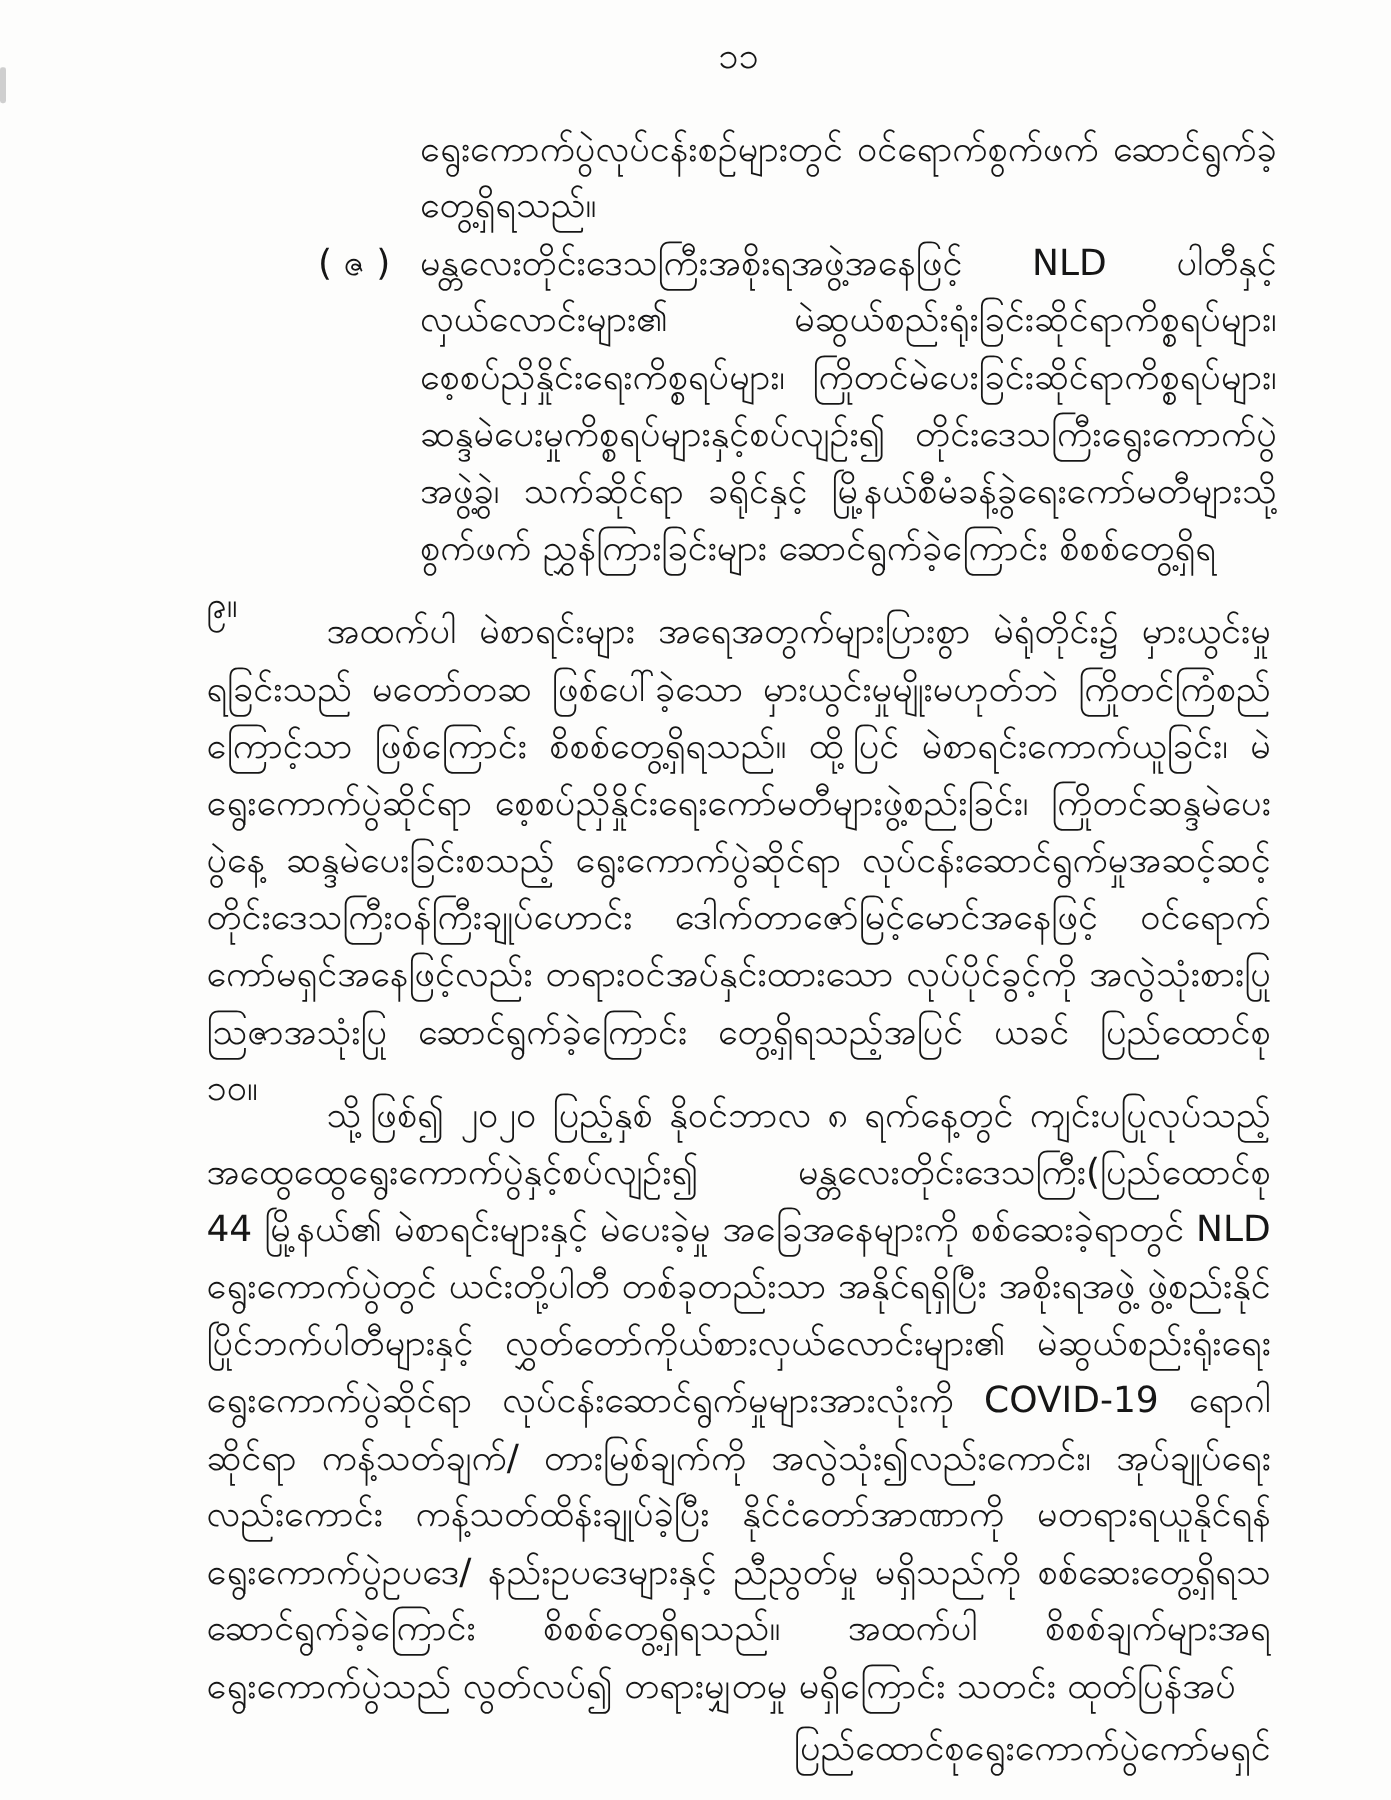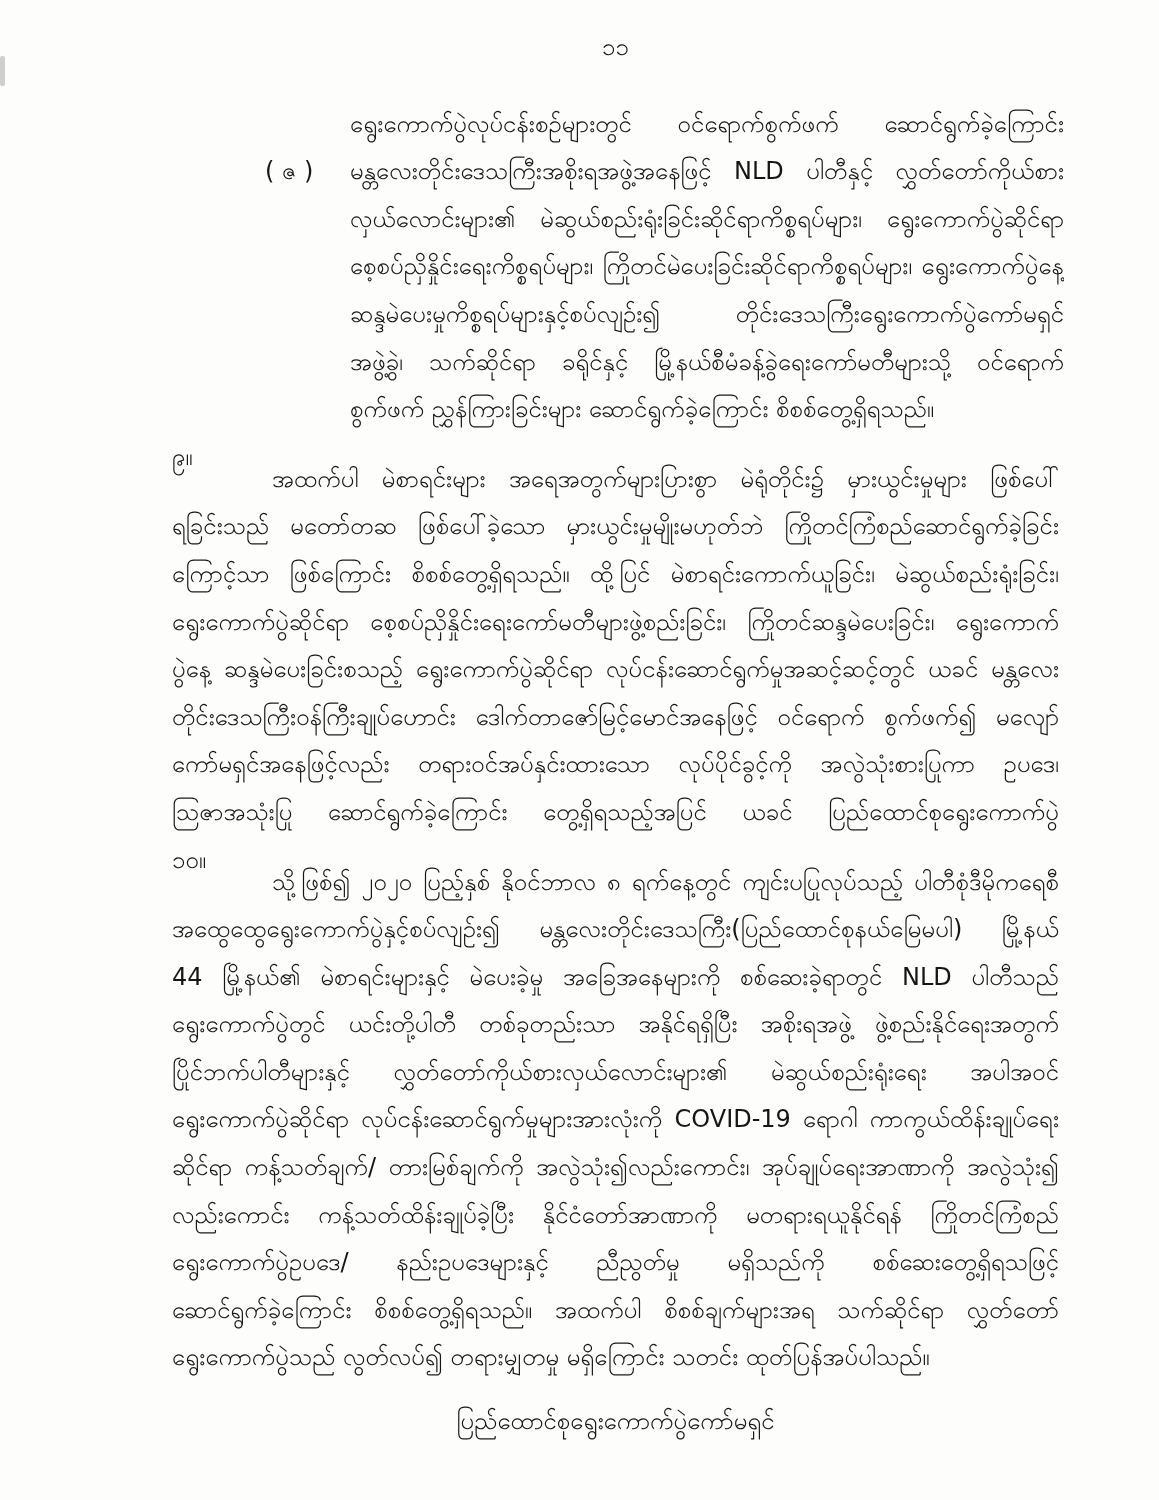--- a/index.html
+++ b/index.html
@@ -5,21 +5,21 @@
   html, body { margin: 0; padding: 0; }
   body { background: #fdfdfc; }
 
   .page {
     position: relative;
     width: 1159px;
     height: 1500px;
     background: #fdfdfc;
     color: #161616;
     font-family: "DejaVu Sans", sans-serif;
-    font-size: 24px;
+    font-size: 30px;
     overflow: hidden;
   }
 
   .scan-artifact {
     position: absolute;
     left: 0; top: 56px;
     width: 5px; height: 30px;
     background: #cfcfcf;
     border-radius: 2px;
   }
@@ -68,36 +68,37 @@
     flex: 1 1 auto;
     line-height: 47.6px;
     height: 47.6px;
     overflow: hidden;
     text-align: justify;
     text-align-last: justify;
     margin-top: 22px;
   }
 
   .signature {
-    margin: 16px 100px 0 172px;
-    text-align: center;
+    margin: 4px 100px 0 172px;
+    text-align: right;
     line-height: 47.6px;
     height: 47.6px;
   }
 </style>
 </head>
 <body>
 
 <div class="page">
   <div class="scan-artifact"></div>
 
   <div class="pageno">၁၁</div>
 
   <div class="carryover">
     <div class="line j">ရွေးကောက်ပွဲလုပ်ငန်းစဉ်များတွင် ဝင်ရောက်စွက်ဖက် ဆောင်ရွက်ခဲ့ကြောင်း</div>
+    <div class="line">တွေ့ရှိရသည်။</div>
   </div>
 
   <div class="list-item">
     <span class="marker">( ဇ )</span>
     <div class="line j">မန္တလေးတိုင်းဒေသကြီးအစိုးရအဖွဲ့အနေဖြင့် NLD ပါတီနှင့် လွှတ်တော်ကိုယ်စား</div>
     <div class="line j">လှယ်လောင်းများ၏ မဲဆွယ်စည်းရုံးခြင်းဆိုင်ရာကိစ္စရပ်များ၊ ရွေးကောက်ပွဲဆိုင်ရာ</div>
     <div class="line j">စေ့စပ်ညှိနှိုင်းရေးကိစ္စရပ်များ၊ ကြိုတင်မဲပေးခြင်းဆိုင်ရာကိစ္စရပ်များ၊ ရွေးကောက်ပွဲနေ့</div>
     <div class="line j">ဆန္ဒမဲပေးမှုကိစ္စရပ်များနှင့်စပ်လျဉ်း၍ တိုင်းဒေသကြီးရွေးကောက်ပွဲကော်မရှင်</div>
     <div class="line j">အဖွဲ့ခွဲ၊ သက်ဆိုင်ရာ ခရိုင်နှင့် မြို့နယ်စီမံခန့်ခွဲရေးကော်မတီများသို့ ဝင်ရောက်</div>
     <div class="line">စွက်ဖက် ညွှန်ကြားခြင်းများ ဆောင်ရွက်ခဲ့ကြောင်း စိစစ်တွေ့ရှိရသည်။</div>

